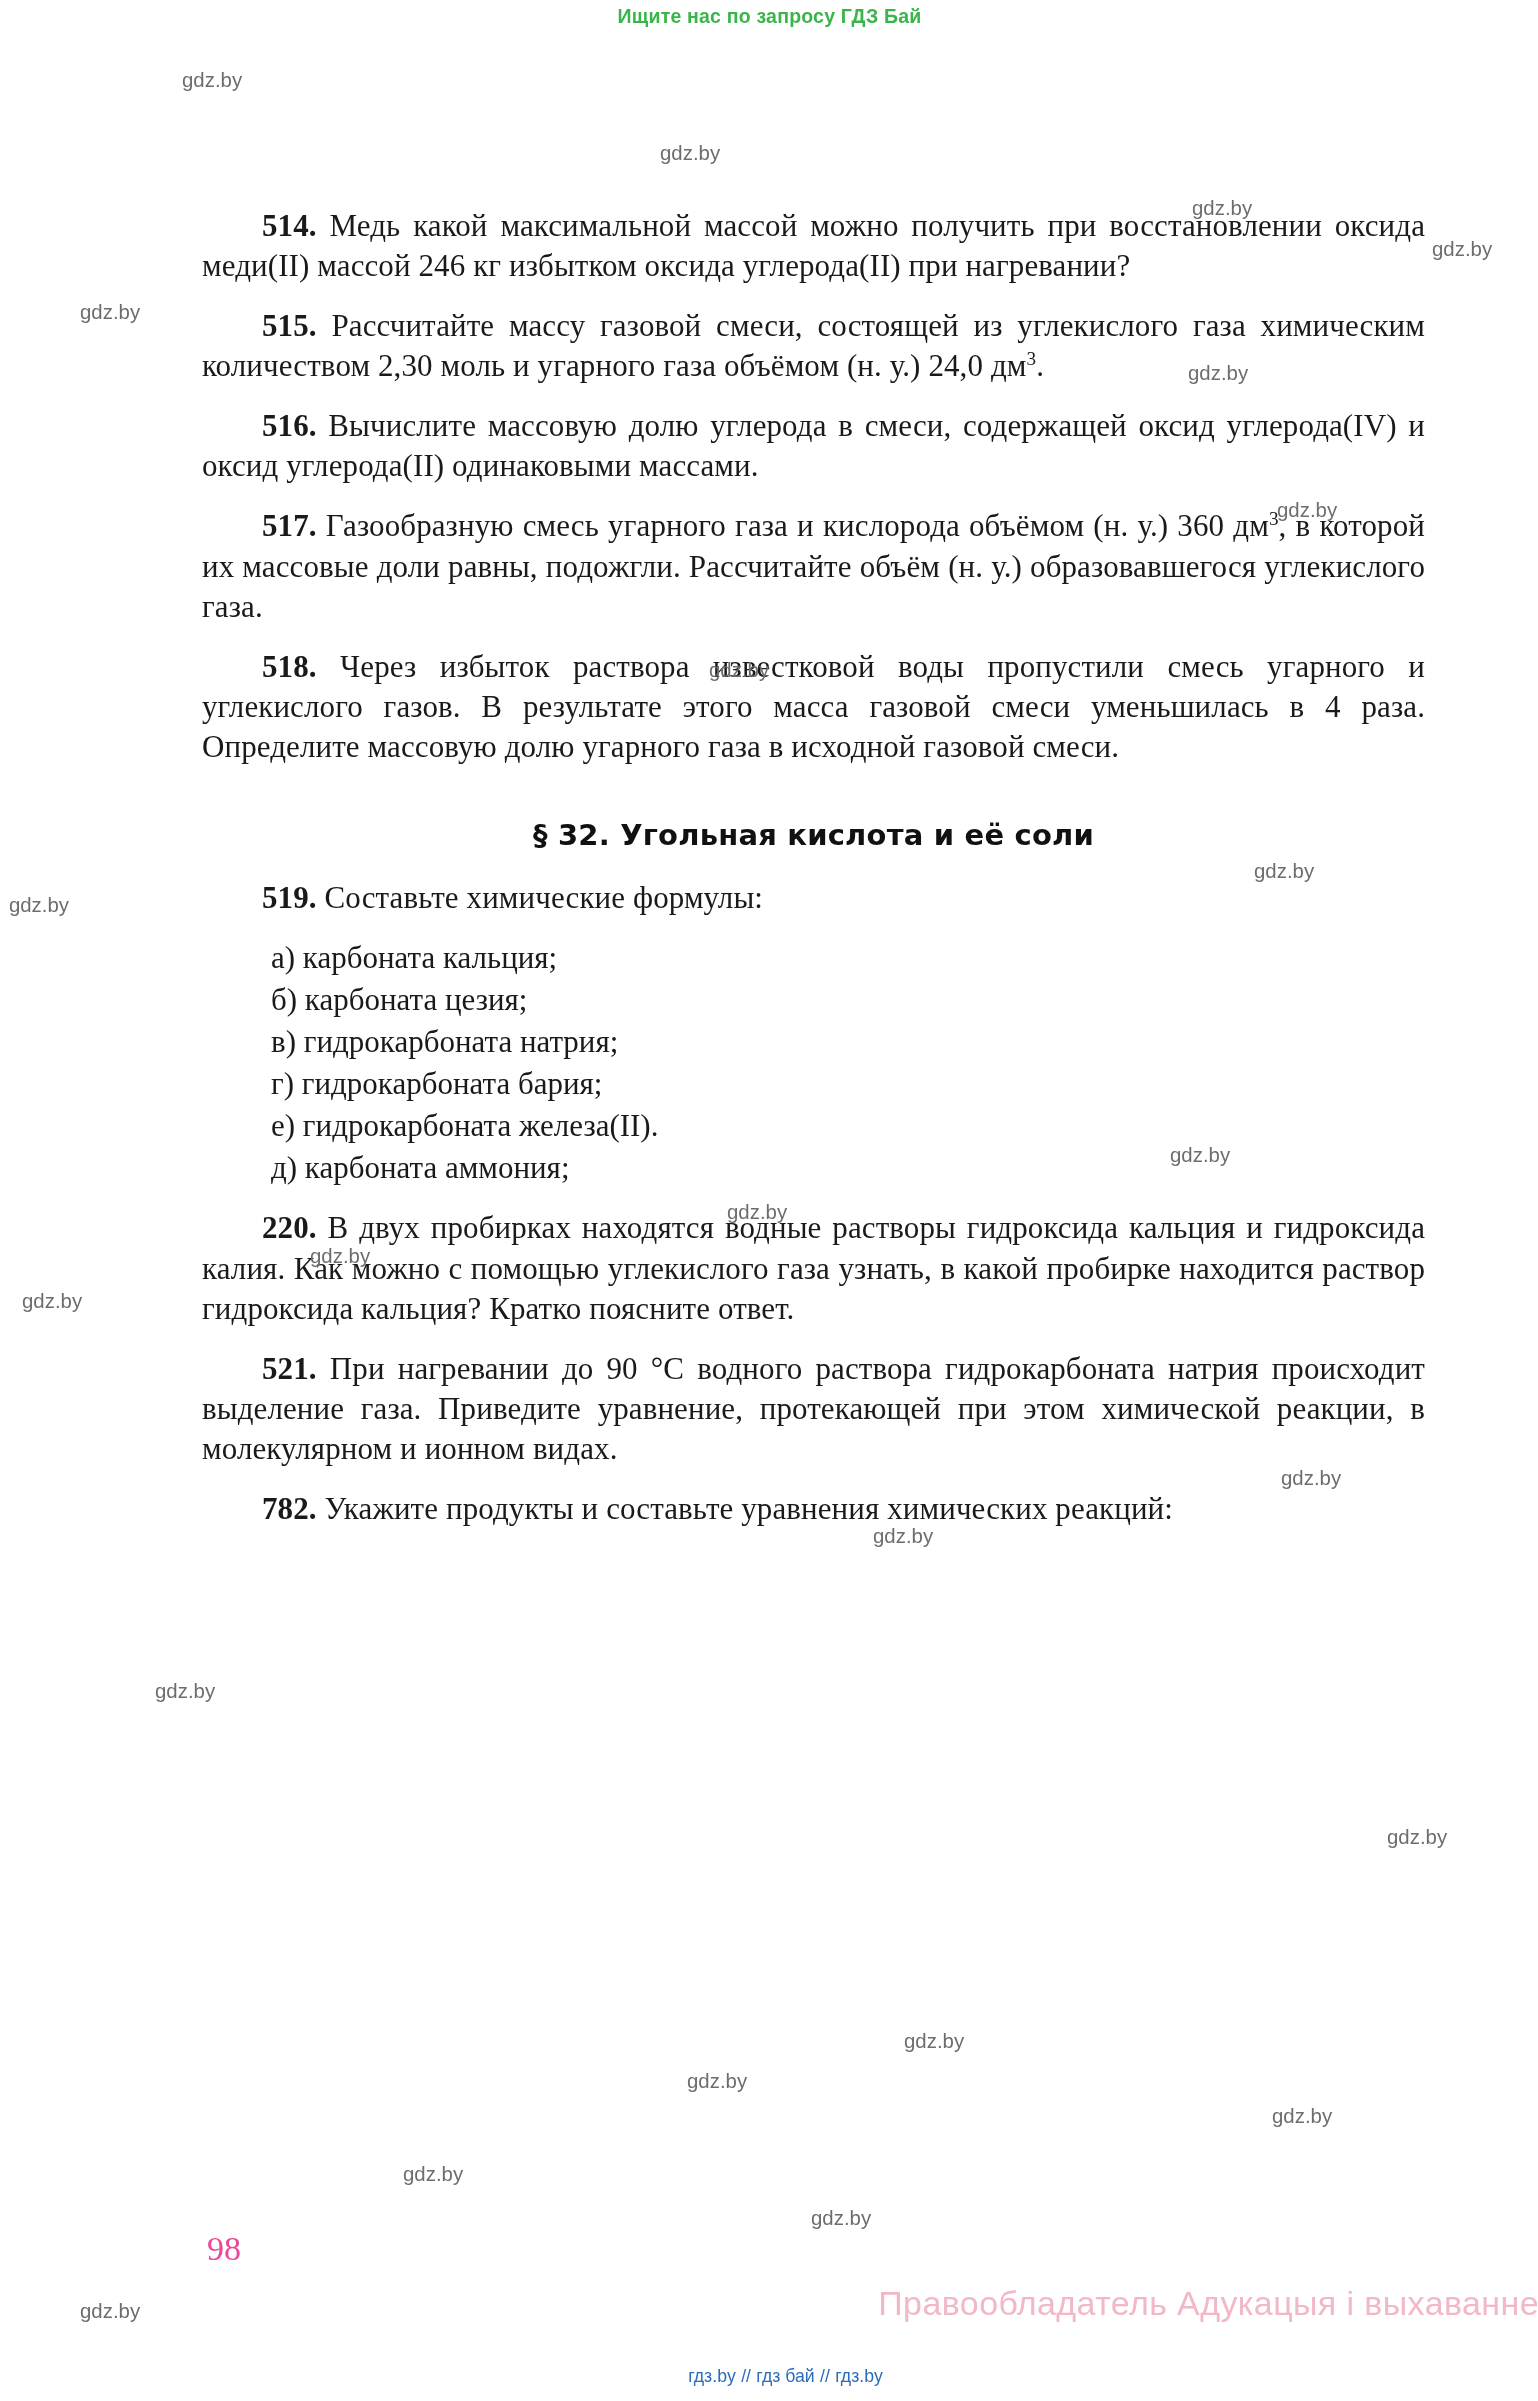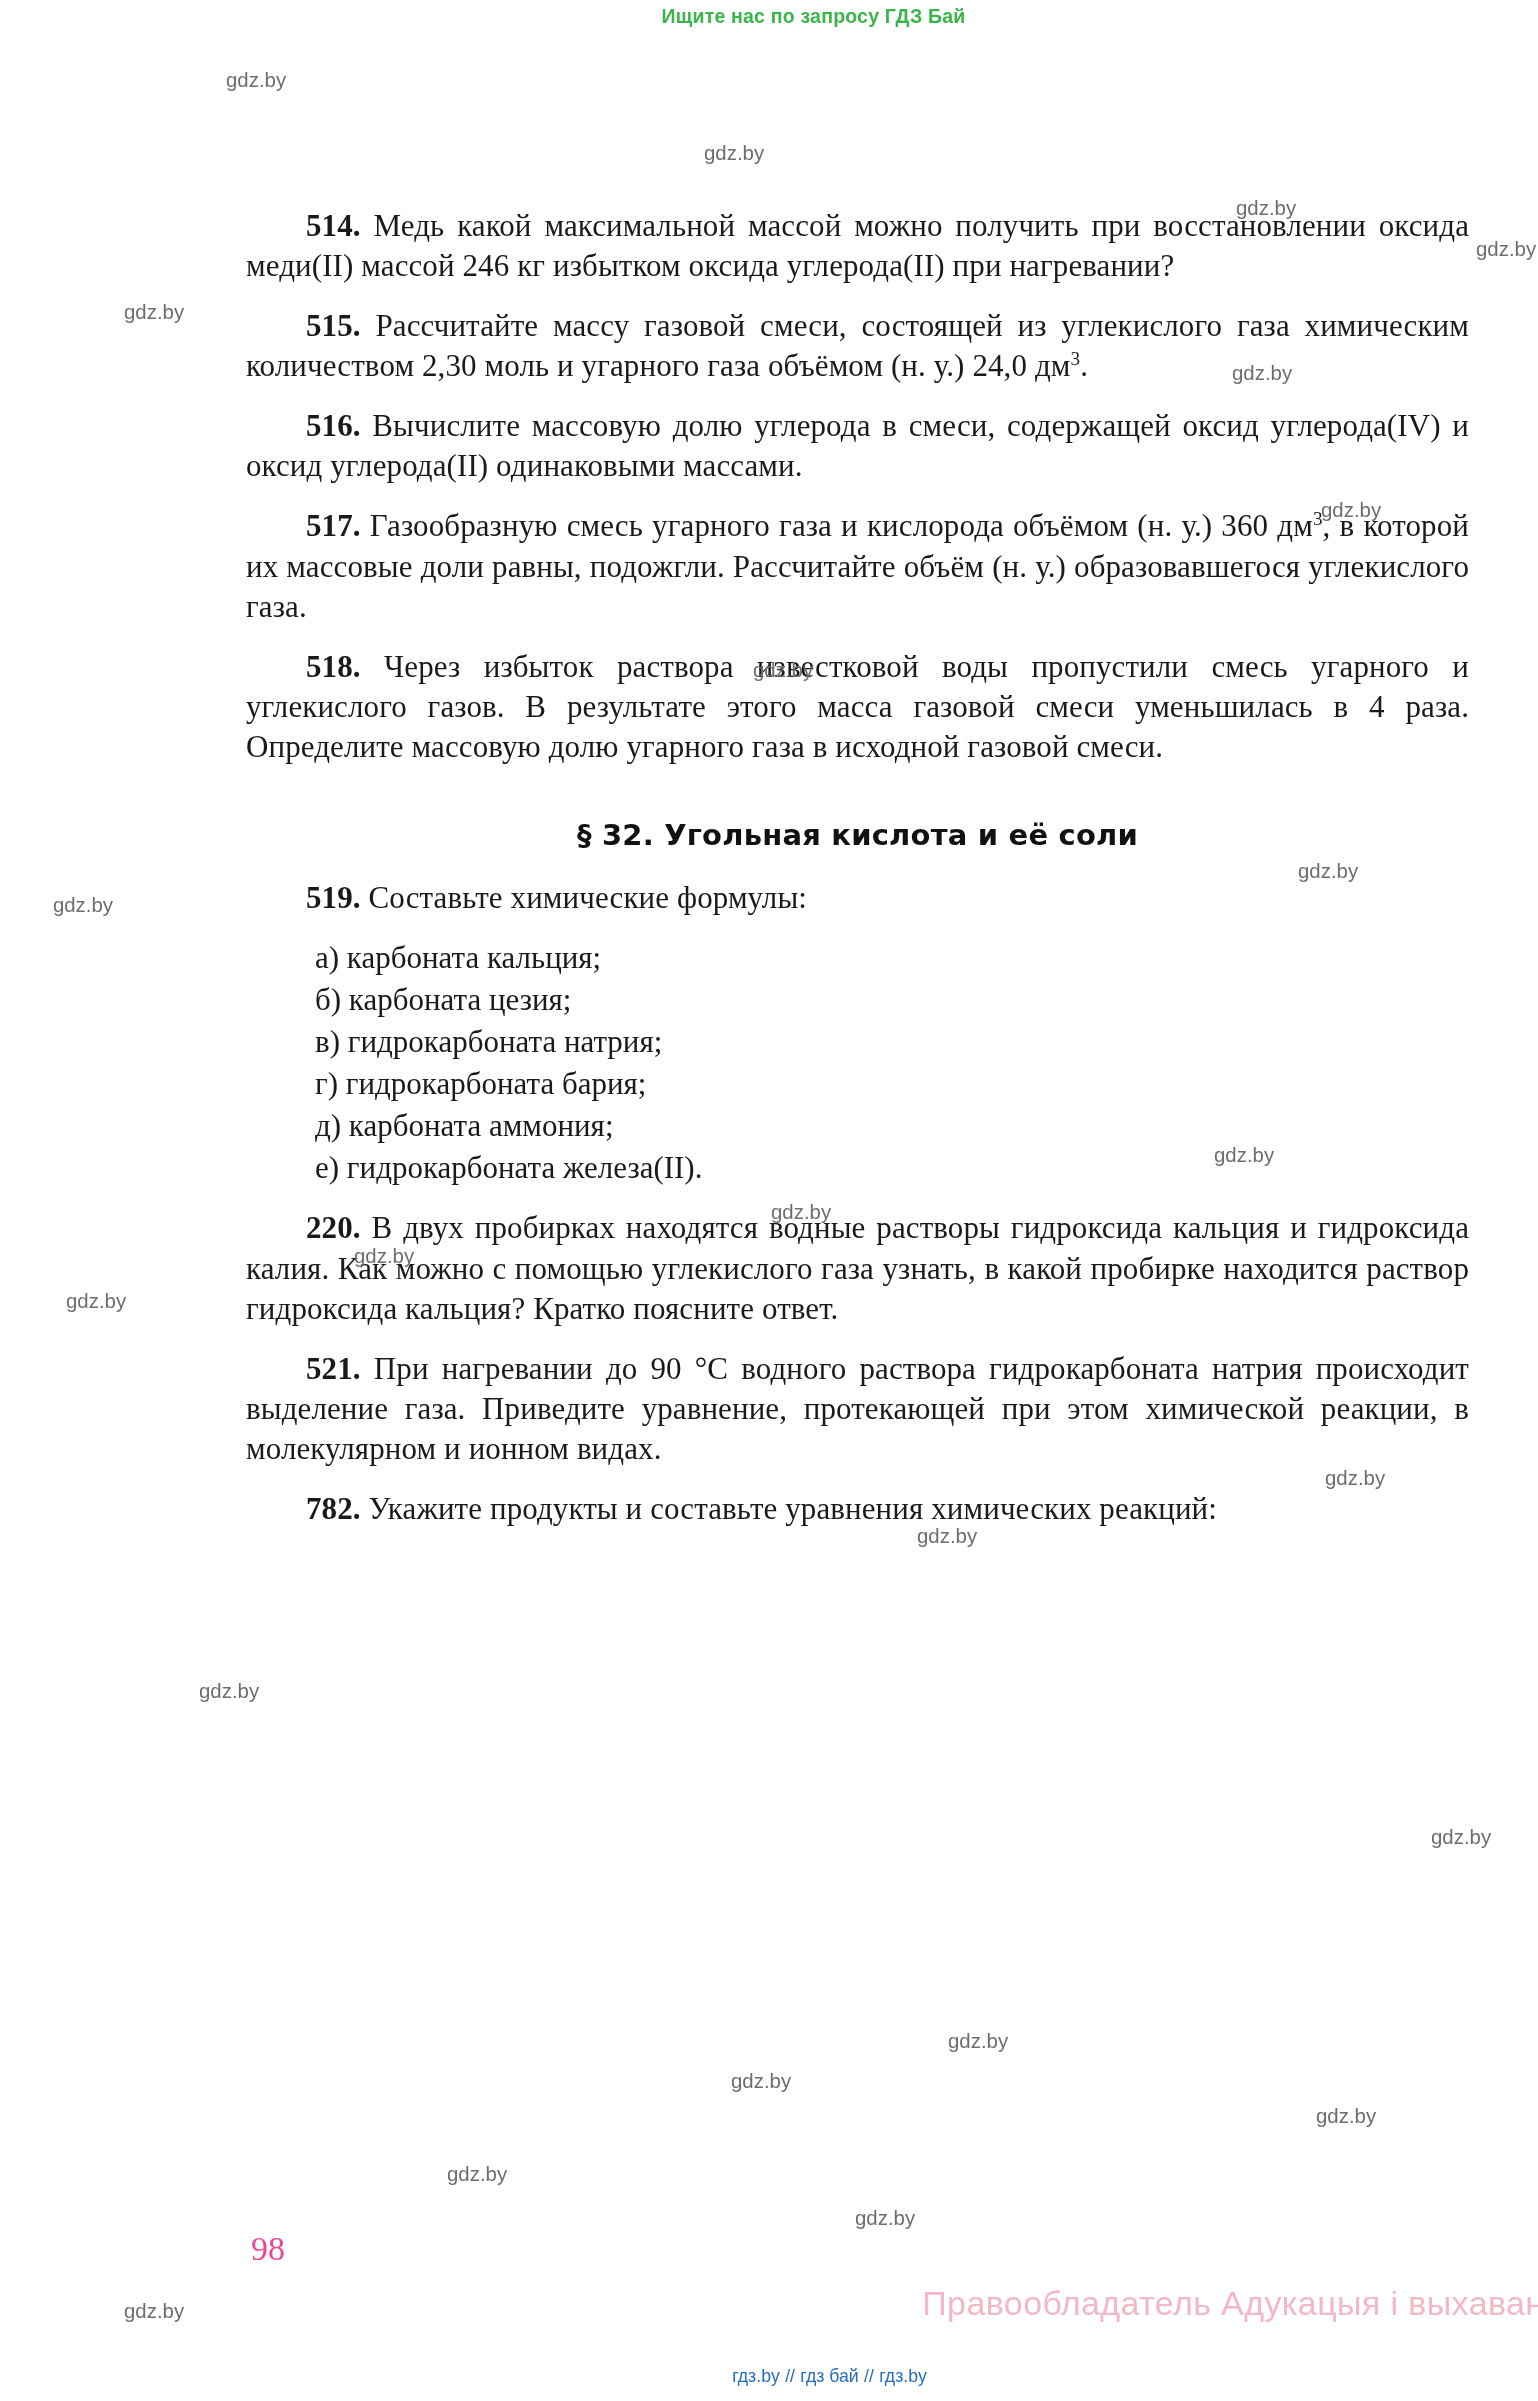--- a/index.html
+++ b/index.html
@@ -11,21 +11,20 @@
     height: 2401px;
     position: relative;
     background: #ffffff;
     font-family: "Liberation Serif", serif;
     overflow: hidden;
   }
   .page {
     position: relative;
     width: 1439px;
     height: 2401px;
-    margin-left: 44px;
   }
   
   .top-banner {
     position: absolute;
     top: 5.3px;
     left: 0;
     width: 1539px;
     text-align: center;
     font-family: "Liberation Sans", sans-serif;
     font-size: 19.5px;
@@ -144,22 +143,22 @@
 
     <h2 class="section">§ 32. Угольная кислота и её соли</h2>
 
     <p class="task"><span class="num">519.</span><span> Составьте химические формулы:</span></p>
 
     <ul class="items">
       <li>а) карбоната кальция;</li>
       <li>б) карбоната цезия;</li>
       <li>в) гидрокарбоната натрия;</li>
       <li>г) гидрокарбоната бария;</li>
+      <li>е) гидрокарбоната железа(II).</li>
       <li>д) карбоната аммония;</li>
-      <li>е) гидрокарбоната железа(II).</li>
     </ul>
 
     <p class="task"><span class="num">220.</span><span> В двух пробирках находятся водные растворы гидроксида кальция и гидроксида калия. Как можно с помощью углекислого газа узнать, в какой пробирке находится раствор гидроксида кальция? Кратко поясните ответ.</span></p>
 
     <p class="task"><span class="num">521.</span><span> При нагревании до 90 °С водного раствора гидрокарбоната натрия происходит выделение газа. Приведите уравнение, протекающей при этом химической реакции, в молекулярном и ионном видах.</span></p>
 
     <p class="task"><span class="num">782.</span><span> Укажите продукты и составьте уравнения химических реакций:</span></p>
 
   </div>
 

